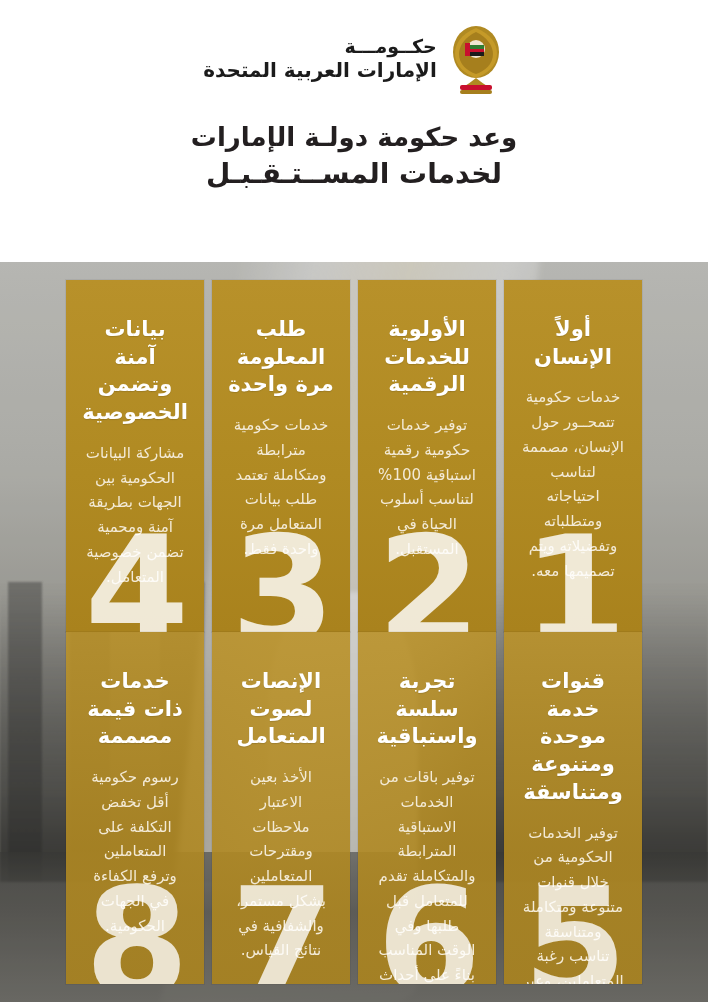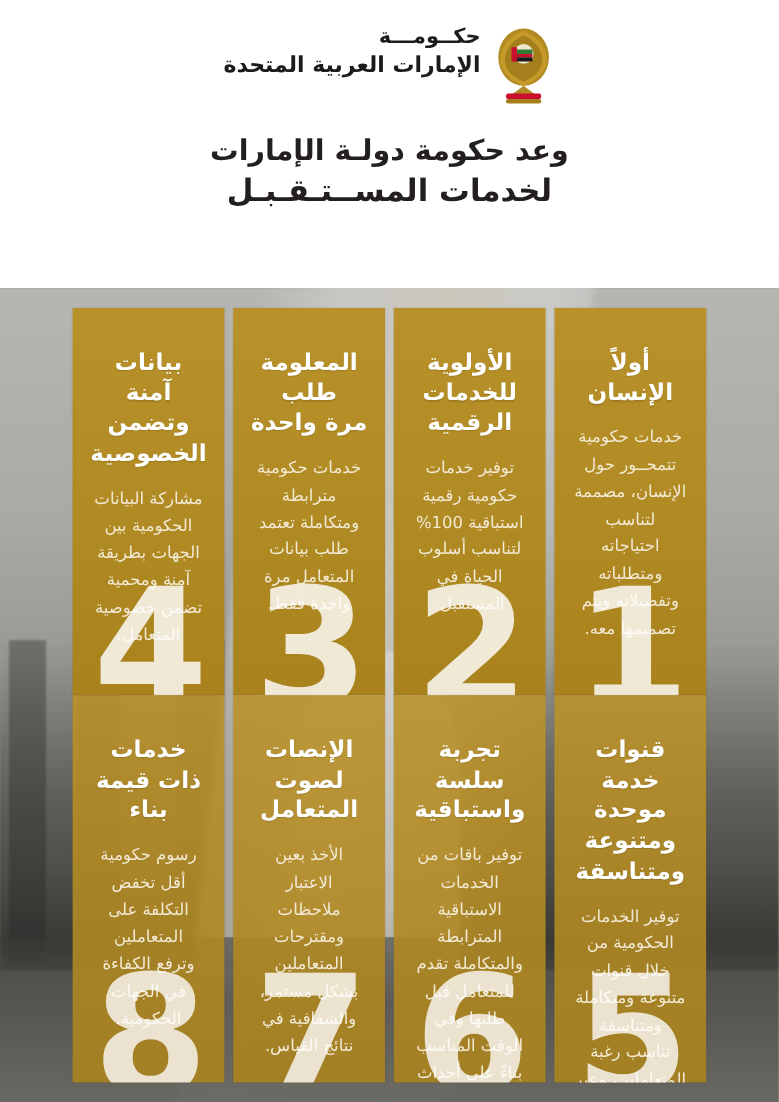--- a/index.html
+++ b/index.html
@@ -17,21 +17,21 @@
 
   
   .header {
     height: 262px;
     background: #ffffff;
     position: relative;
   }
   .emblem-row {
     display: flex;
     flex-direction: row;
-    align-items: flex-start;
+    align-items: center;
     justify-content: center;
     gap: 10px;
     padding-top: 22px;
   }
   .emblem {
     width: 58px;
     height: 74px;
     position: relative;
   }
   .emblem svg { display:block; }
@@ -226,22 +226,22 @@
         <div>الأولوية</div>
         <div>للخدمات</div>
         <div>الرقمية</div>
       </div>
       <div class="card-desc">توفير خدمات حكومية رقمية استباقية 100% لتناسب أسلوب الحياة في المستقبل.</div>
       <div class="card-num">2</div>
     </div>
 
     <div class="card">
       <div class="card-title">
+        <div>طلب</div>
         <div>المعلومة</div>
-        <div>طلب</div>
         <div>مرة واحدة</div>
       </div>
       <div class="card-desc">خدمات حكومية مترابطة ومتكاملة تعتمد طلب بيانات المتعامل مرة واحدة فقط.</div>
       <div class="card-num">3</div>
     </div>
 
     <div class="card">
       <div class="card-title">
         <div>بيانات آمنة</div>
         <div>وتضمن</div>
@@ -278,20 +278,20 @@
         <div>المتعامل</div>
       </div>
       <div class="card-desc">الأخذ بعين الاعتبار ملاحظات ومقترحات المتعاملين بشكل مستمر، والشفافية في نتائج القياس.</div>
       <div class="card-num">7</div>
     </div>
 
     <div class="card translucent row2">
       <div class="card-title">
         <div>خدمات</div>
         <div>ذات قيمة</div>
-        <div>بناء</div>
+        <div>مصممة</div>
       </div>
       <div class="card-desc">رسوم حكومية أقل تخفض التكلفة على المتعاملين وترفع الكفاءة في الجهات الحكومية.</div>
       <div class="card-num">8</div>
     </div>
 
   </div>
 </div>
 
 </body></html>

